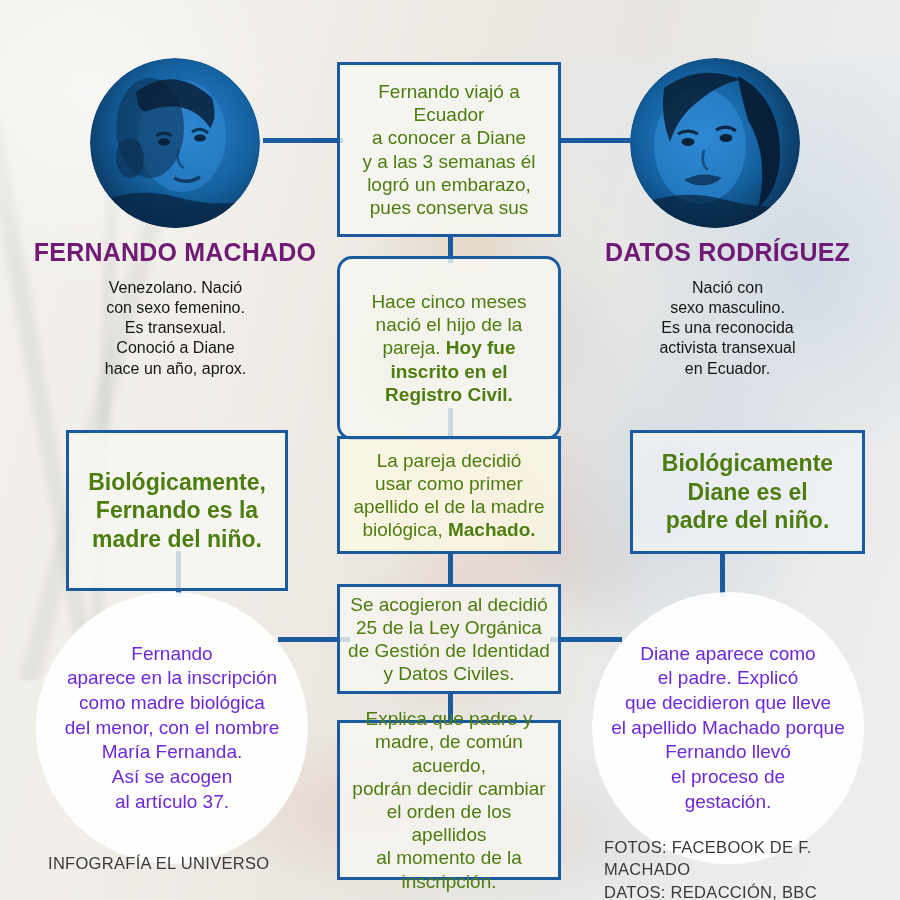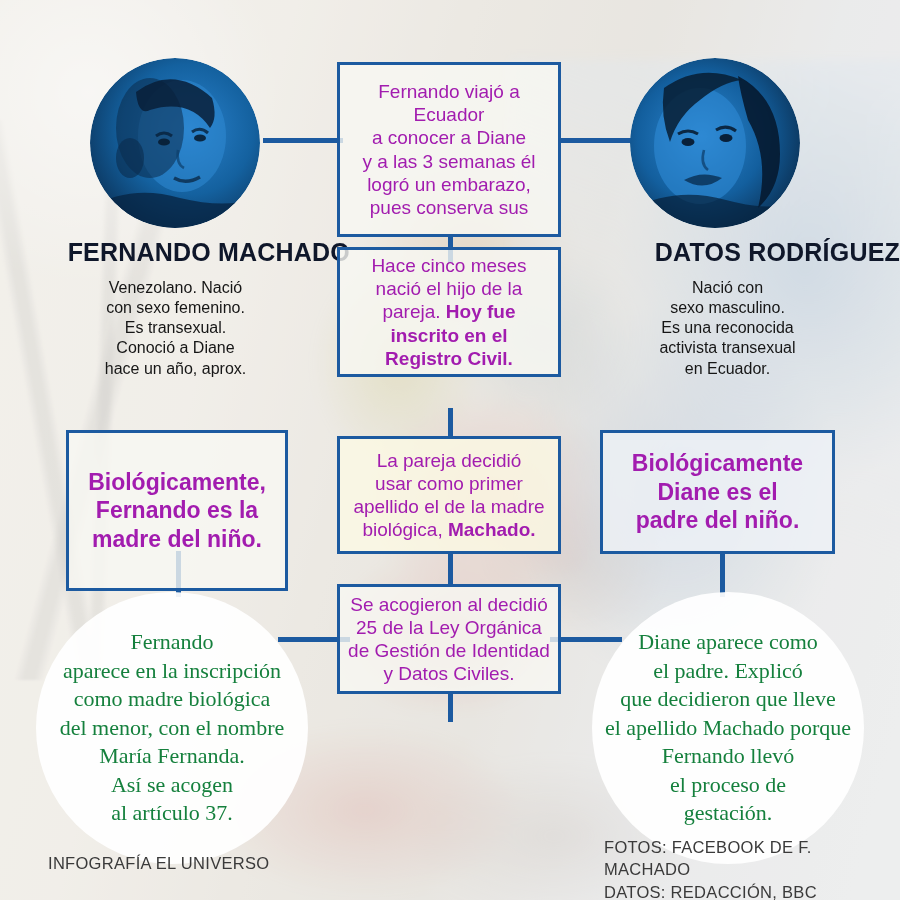--- a/index.html
+++ b/index.html
@@ -70,51 +70,50 @@
   .vline{width:5px;}
   .hline{height:5px;}
 
   .box{
     position:absolute;
     border:3px solid #1c5aa0;
     box-sizing:border-box;
     background:rgba(248,247,243,.80);
     display:flex;align-items:center;justify-content:center;
     text-align:center;
-    color:#a21caf;
+    color:#4d7c0f;
   }
   .box .txt{
     font-size:19px;line-height:1.22;
     padding:6px 8px;
   }
   .box.warm{background:rgba(252,250,228,.78);}
-  .box.cool{background:rgba(238,241,246,.80);}
+  .box.cool{background:rgba(238,241,246,.80);margin-left:30px;}
   .box b{font-weight:bold;}
 
   .box.emph .txt{font-size:23px;font-weight:bold;line-height:1.24;}
 
   .circle-photo{
     position:absolute;width:170px;height:170px;border-radius:50%;
     overflow:hidden;
   }
   .circle-text{
     position:absolute;border-radius:50%;
     background:rgba(255,255,255,.93);
     display:flex;align-items:center;justify-content:center;
     text-align:center;
   }
   .circle-text .txt{
-    font-size:22px;line-height:1.30;color:#15803d;
+    font-size:19px;line-height:1.30;color:#6d28d9;
     padding:0 10px;
-    font-family:Liberation Serif, serif;
   }
 
   .person-name{
-    position:absolute;text-align:right;
-    font-size:25px;font-weight:bold;color:#0f172a;
+    position:absolute;text-align:center;
+    font-size:25px;font-weight:bold;color:#701a75;
     letter-spacing:.2px;
     white-space:nowrap;
   }
   .person-desc{
     position:absolute;text-align:center;
     font-size:16px;line-height:1.26;color:#161616;
   }
 
   #title{
     position:absolute;left:0;top:10px;width:900px;text-align:center;
@@ -242,21 +241,21 @@
   <div class="box" style="left:337px;top:62px;width:224px;height:175px;">
     <div class="txt">
       <span>Fernando viajó a Ecuador</span><br>
       <span>a conocer a Diane</span><br>
       <span>y a las 3 semanas él</span><br>
       <span>logró un embarazo,</span><br>
       <span>pues conserva sus</span><br>
     </div>
   </div>
 
-  <div class="box" style="left:337px;top:247px;width:224px;height:130px;">
+  <div class="box" style="left:337px;top:256px;width:224px;height:184px;border-radius:15px;">
     <div class="txt">
       <span>Hace cinco meses</span><br>
       <span>nació el hijo de la</span><br>
       <span>pareja. </span><b>Hoy fue</b><br>
       <b>inscrito en el</b><br>
       <b>Registro Civil.</b>
     </div>
   </div>
 
   <div class="box warm" style="left:337px;top:436px;width:224px;height:118px;">
@@ -270,20 +269,30 @@
 
   <div class="box" style="left:337px;top:584px;width:224px;height:110px;">
     <div class="txt">
       <span>Se acogieron al decidió</span><br>
       <span>25 de la Ley Orgánica</span><br>
       <span>de Gestión de Identidad</span><br>
       <span>y Datos Civiles.</span>
     </div>
   </div>
 
+  <div class="box" style="left:337px;top:720px;width:224px;height:160px;">
+    <div class="txt">
+      <span>Explica que padre y</span><br>
+      <span>madre, de común acuerdo,</span><br>
+      <span>podrán decidir cambiar</span><br>
+      <span>el orden de los apellidos</span><br>
+      <span>al momento de la</span><br>
+      <span>inscripción.</span>
+    </div>
+  </div>
 
   <div class="circle-text" style="left:36px;top:592px;width:272px;height:272px;">
     <div class="txt" style="white-space:pre-line;">Fernando
 aparece en la inscripción
 como madre biológica
 del menor, con el nombre
 María Fernanda.
 Así se acogen
 al artículo 37.</div>
   </div>

